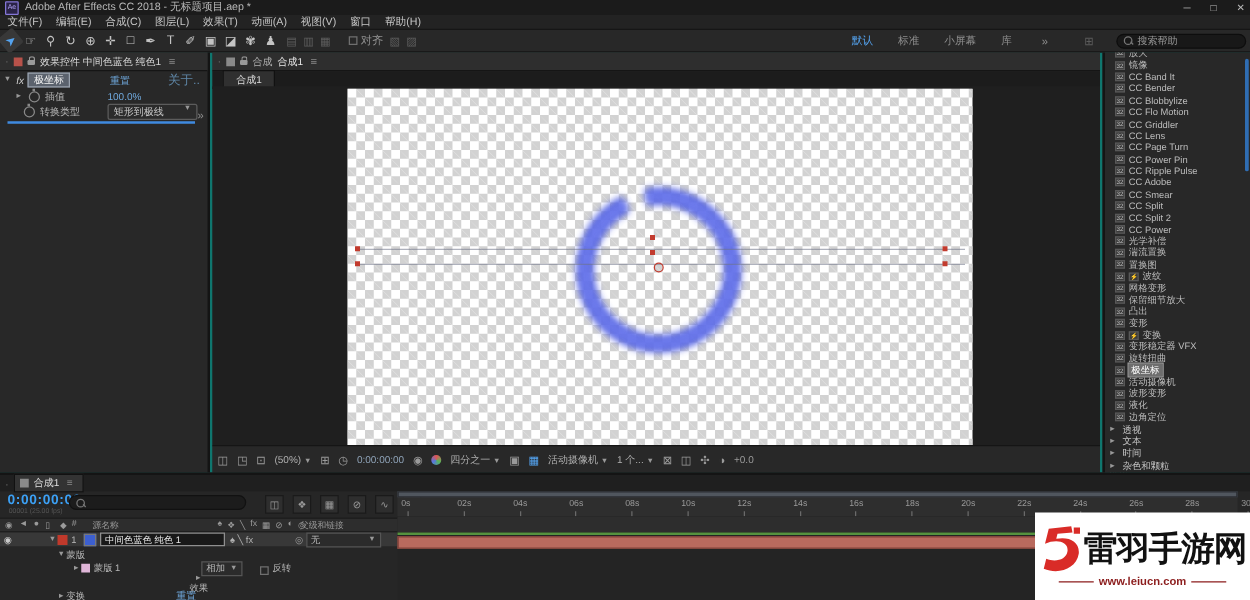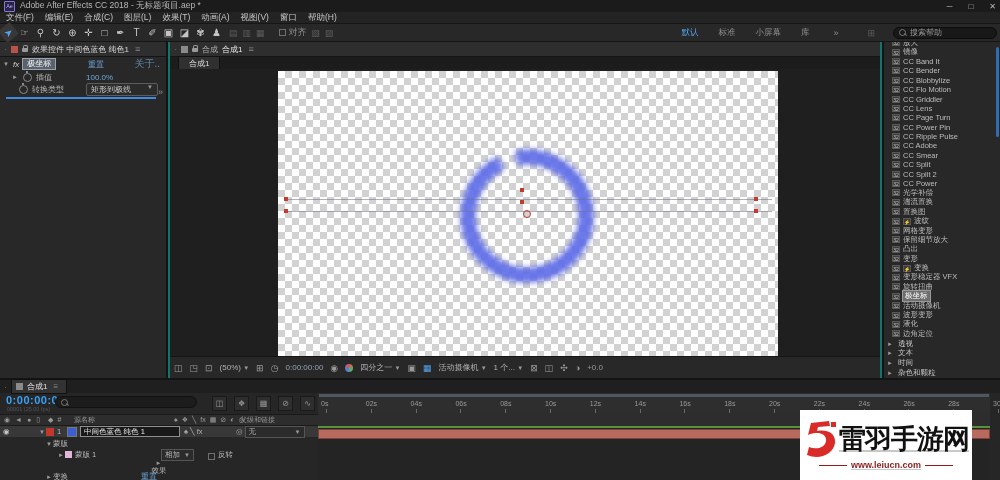--- a/index.html
+++ b/index.html
@@ -102,21 +102,21 @@
   .tl-right{position:absolute;left:318px;top:13px;width:672px;height:89px;}
   .workarea{position:absolute;left:0;top:0;width:672px;height:5px;background:#50565e;border:1px solid #2a2d32;box-sizing:border-box;}
   .ruler{position:absolute;left:0;top:5px;width:672px;height:15px;background:#2e2e2e;border-bottom:1px solid #1a1a1a;}
   .rlabel{position:absolute;top:2px;color:#9a9a9a;font-size:7px;}
   .rtick{position:absolute;top:11px;width:1px;height:4px;background:#6a6a6a;}
   .lanehead{position:absolute;left:0;top:20px;width:672px;height:13px;background:#2d2d2d;border-bottom:1px solid #1a1a1a;}
   .lane{position:absolute;left:0;top:33px;width:672px;height:56px;background:#242424;}
   .greenline{position:absolute;left:0;top:0px;width:672px;height:2px;background:#55923f;}
   .redbar{position:absolute;left:0;top:3px;width:672px;height:10px;background:#b96a5e;border:1px solid #7e4038;box-sizing:border-box;}
   
-  .watermark{left:800px;top:410px;width:172px;height:70px;background:#ffffff;z-index:20;display:flex;flex-direction:column;align-items:center;justify-content:center;text-decoration:underline;}
+  .watermark{left:828px;top:410px;width:172px;height:70px;background:#ffffff;z-index:20;display:flex;flex-direction:column;align-items:center;justify-content:center;}
   .wm-row{display:flex;align-items:center;gap:2px;}
   .wm-title{font-family:"Liberation Serif",serif;font-weight:bold;color:#111;font-size:27px;letter-spacing:-1px;white-space:nowrap;}
   .wm-urlrow{display:flex;align-items:center;gap:4px;margin-top:2px;width:100%;justify-content:center;}
   .wm-line{height:1px;background:#8c1d1d;width:28px;}
   .wm-url{color:#8c1d1d;font-size:9px;font-weight:bold;}
 </style>
 </head>
 <body>
 
 <div class="app">

